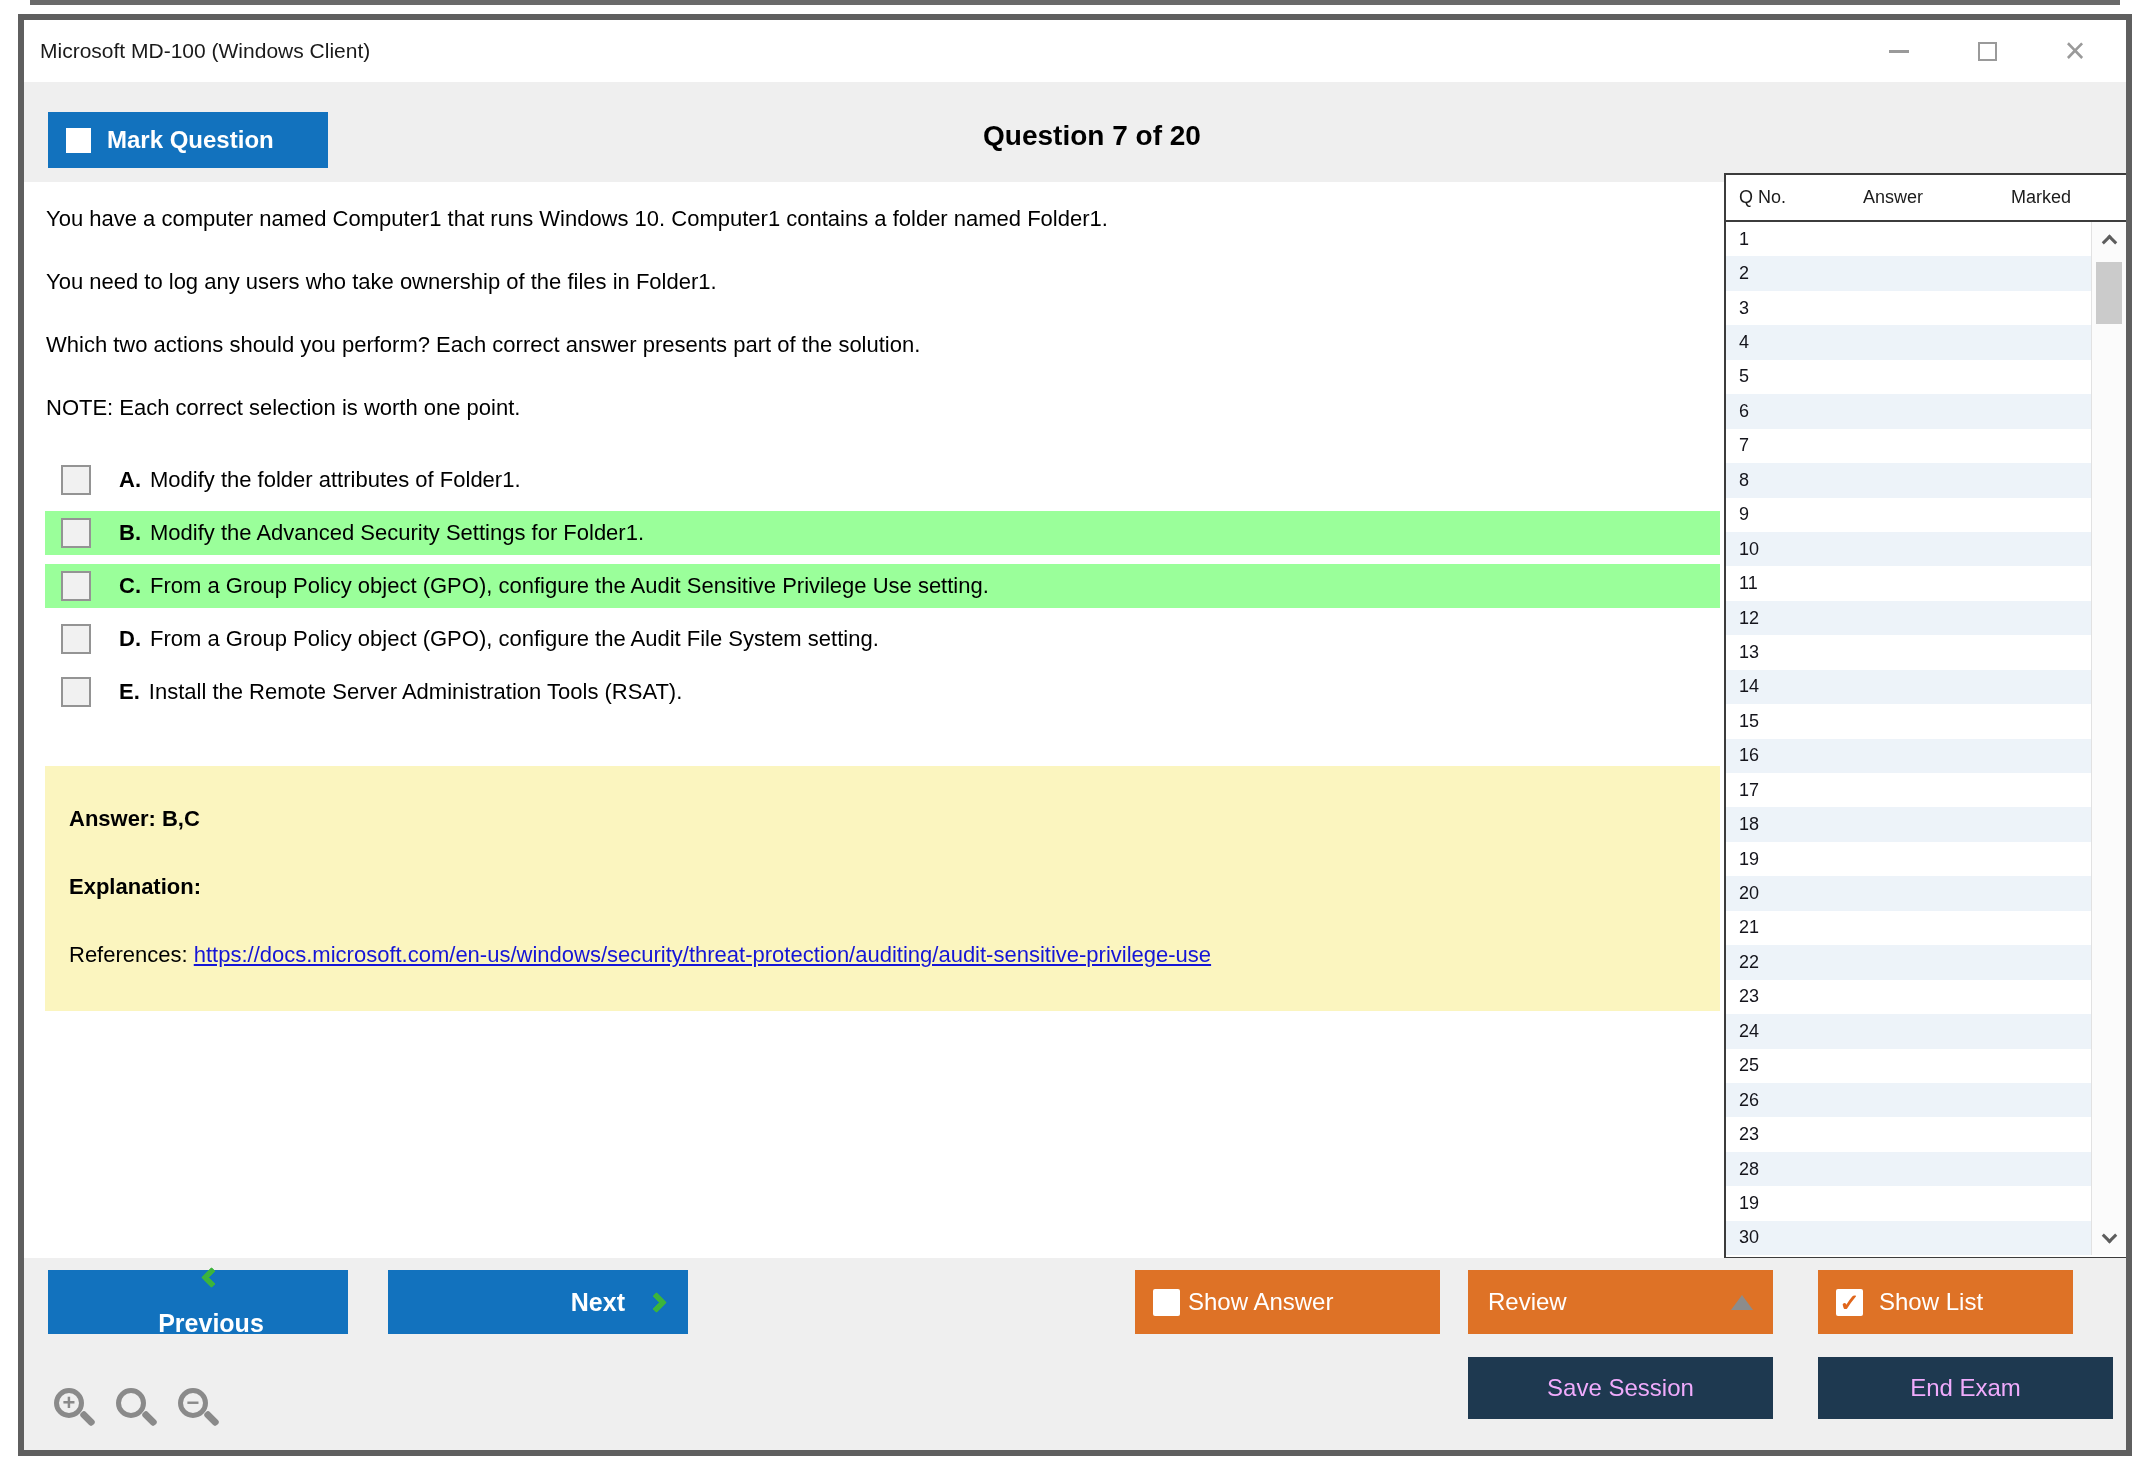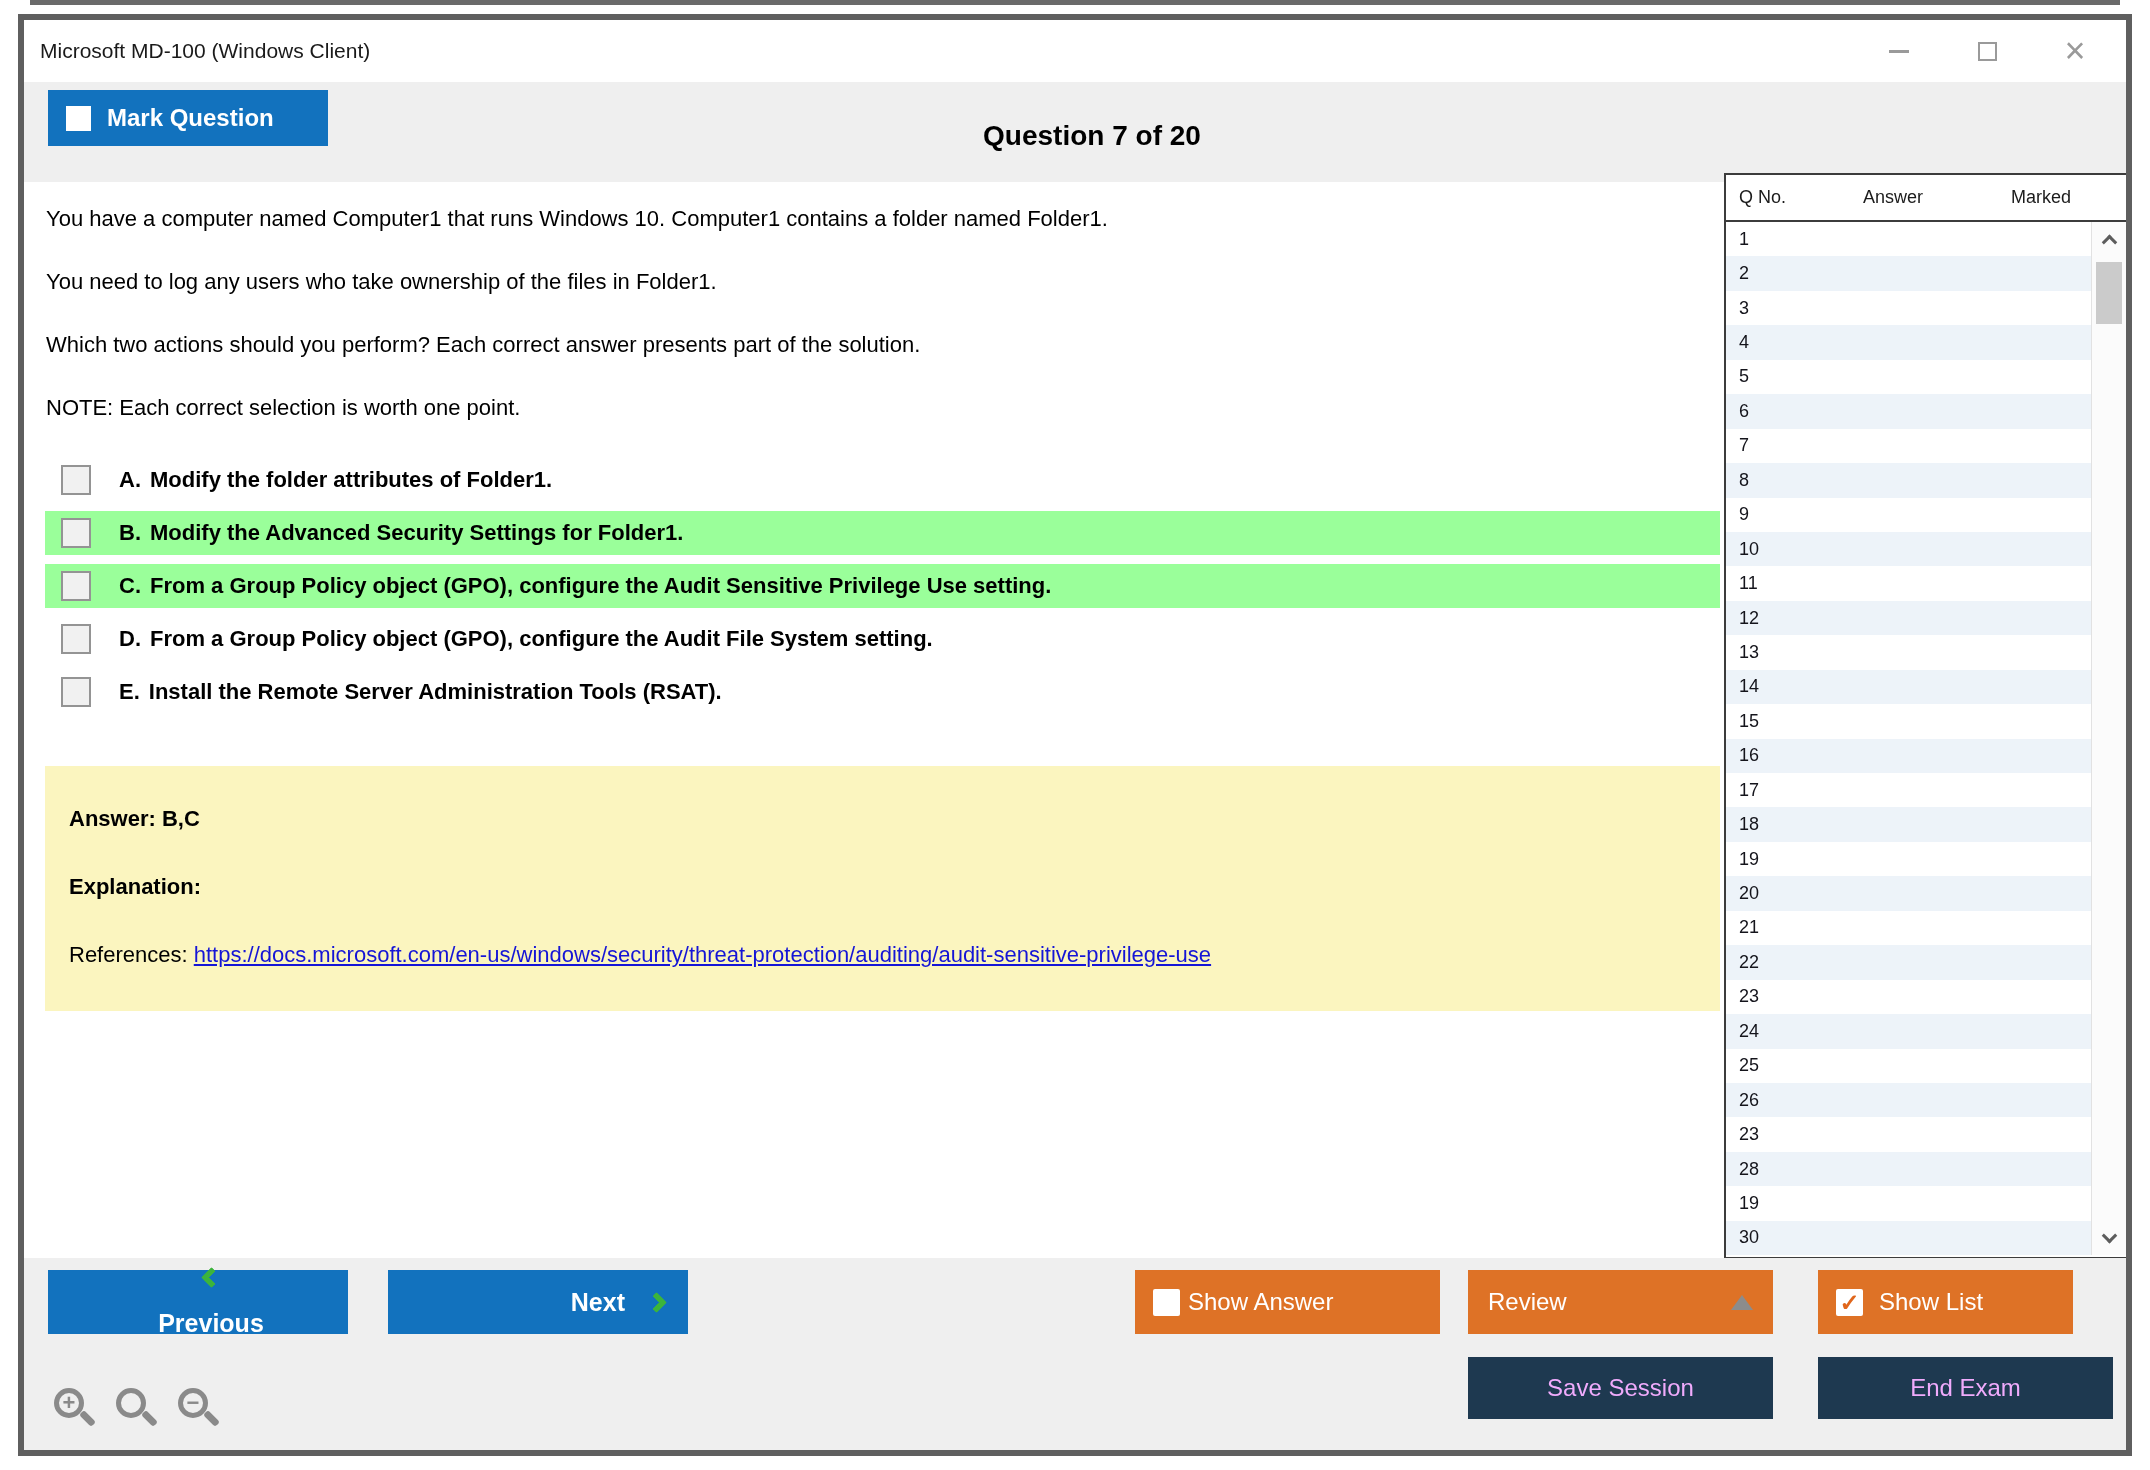--- a/index.html
+++ b/index.html
@@ -14,39 +14,39 @@
   .titlebar { position:relative; height:62px; background:#ffffff; display:flex; align-items:center; }
   .titlebar .title { padding-left:16px; font-size:21px; color:#1a1a1a; }
   .win-controls { position:absolute; right:0; top:0; height:62px; display:flex; align-items:center; gap:58px; padding-right:36px; }
   .wc { display:flex; align-items:center; justify-content:center; width:30px; height:30px; cursor:default; }
   .wc.min i { display:block; width:20px; height:3px; background:#9a9a9a; }
   .wc.max i { display:block; width:19px; height:19px; border:2px solid #9a9a9a; }
   .wc.close { font-size:36px; color:#9a9a9a; line-height:30px; font-weight:400; }
 
   
   .band { position:relative; height:100px; background:#efefef; }
-  .mark-btn { position:absolute; left:24px; top:8px; width:280px; height:56px; background:#1272be; border:none;
+  .mark-btn { position:absolute; left:24px; top:30px; width:280px; height:56px; background:#1272be; border:none;
               display:flex; align-items:center; gap:16px; padding-left:18px; cursor:pointer; }
   .mark-btn .cbw { width:25px; height:25px; background:#ffffff; flex:0 0 auto; }
   .mark-btn .lbl { color:#ffffff; font-size:24px; font-weight:bold; }
   .counter { position:absolute; left:0; right:0; top:0; height:108px; display:flex; align-items:center; justify-content:center;
              font-size:28px; font-weight:bold; color:#000000; pointer-events:none;padding-left:34px; }
 
   
   .content { position:relative; height:1076px; background:#ffffff; }
 
   .qtext { padding:24px 0 0 22px; }
   .qtext p { font-size:22px; color:#000000; line-height:26px; margin-bottom:37px; }
 
   .options { margin-left:21px; width:1675px; margin-top:6px; }
   .opt { height:44px; margin-bottom:9px; display:flex; align-items:center; padding-left:16px; }
   .opt.highlighted { background:#9aff9a; }
   .optcb { width:30px; height:30px; background:#f1f1f1; border:2px solid #949494; margin-right:28px; flex:0 0 auto; }
   .optletter { font-size:22px; font-weight:bold; color:#000; margin-right:9px; }
-  .opttext { font-size:22px; color:#000;font-weight:bold; }
+  .opttext { font-size:22px; color:#000; }
 
   .answerbox { margin-left:21px; margin-top:52px; width:1675px; height:245px; background:#fbf5bf; padding:40px 0 0 24px; }
   .answerbox p { font-size:22px; color:#000; margin-bottom:42px; }
   .answerbox .bold { font-weight:bold; }
   .answerbox a.ref { color:#1515d6; text-decoration:underline; cursor:pointer; }
 
   
   .qpanel { position:absolute; left:1700px; top:-9px; width:402px; height:1086px; background:#ffffff;
             border-left:2px solid #3c3c3c; border-bottom:2px solid #3c3c3c; }
   .qpanel-header { height:49px; background:#ffffff; border-top:2px solid #3c3c3c; border-bottom:2px solid #3c3c3c;

